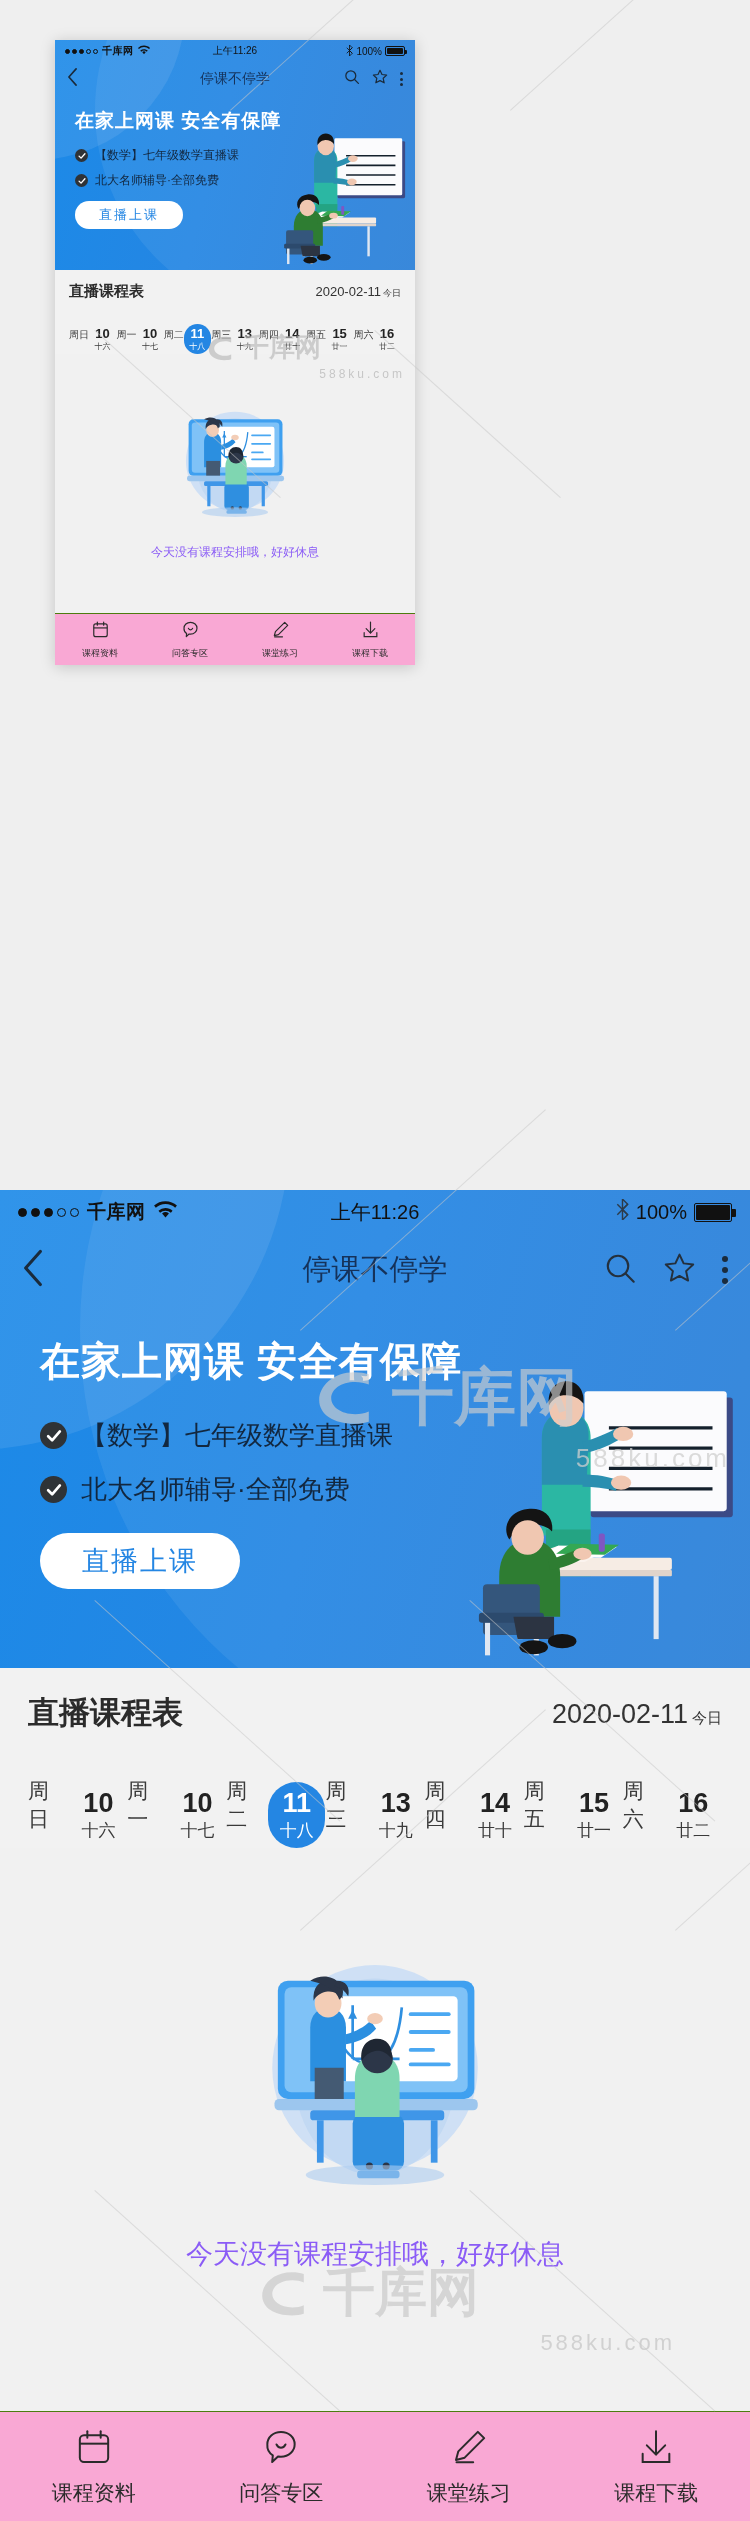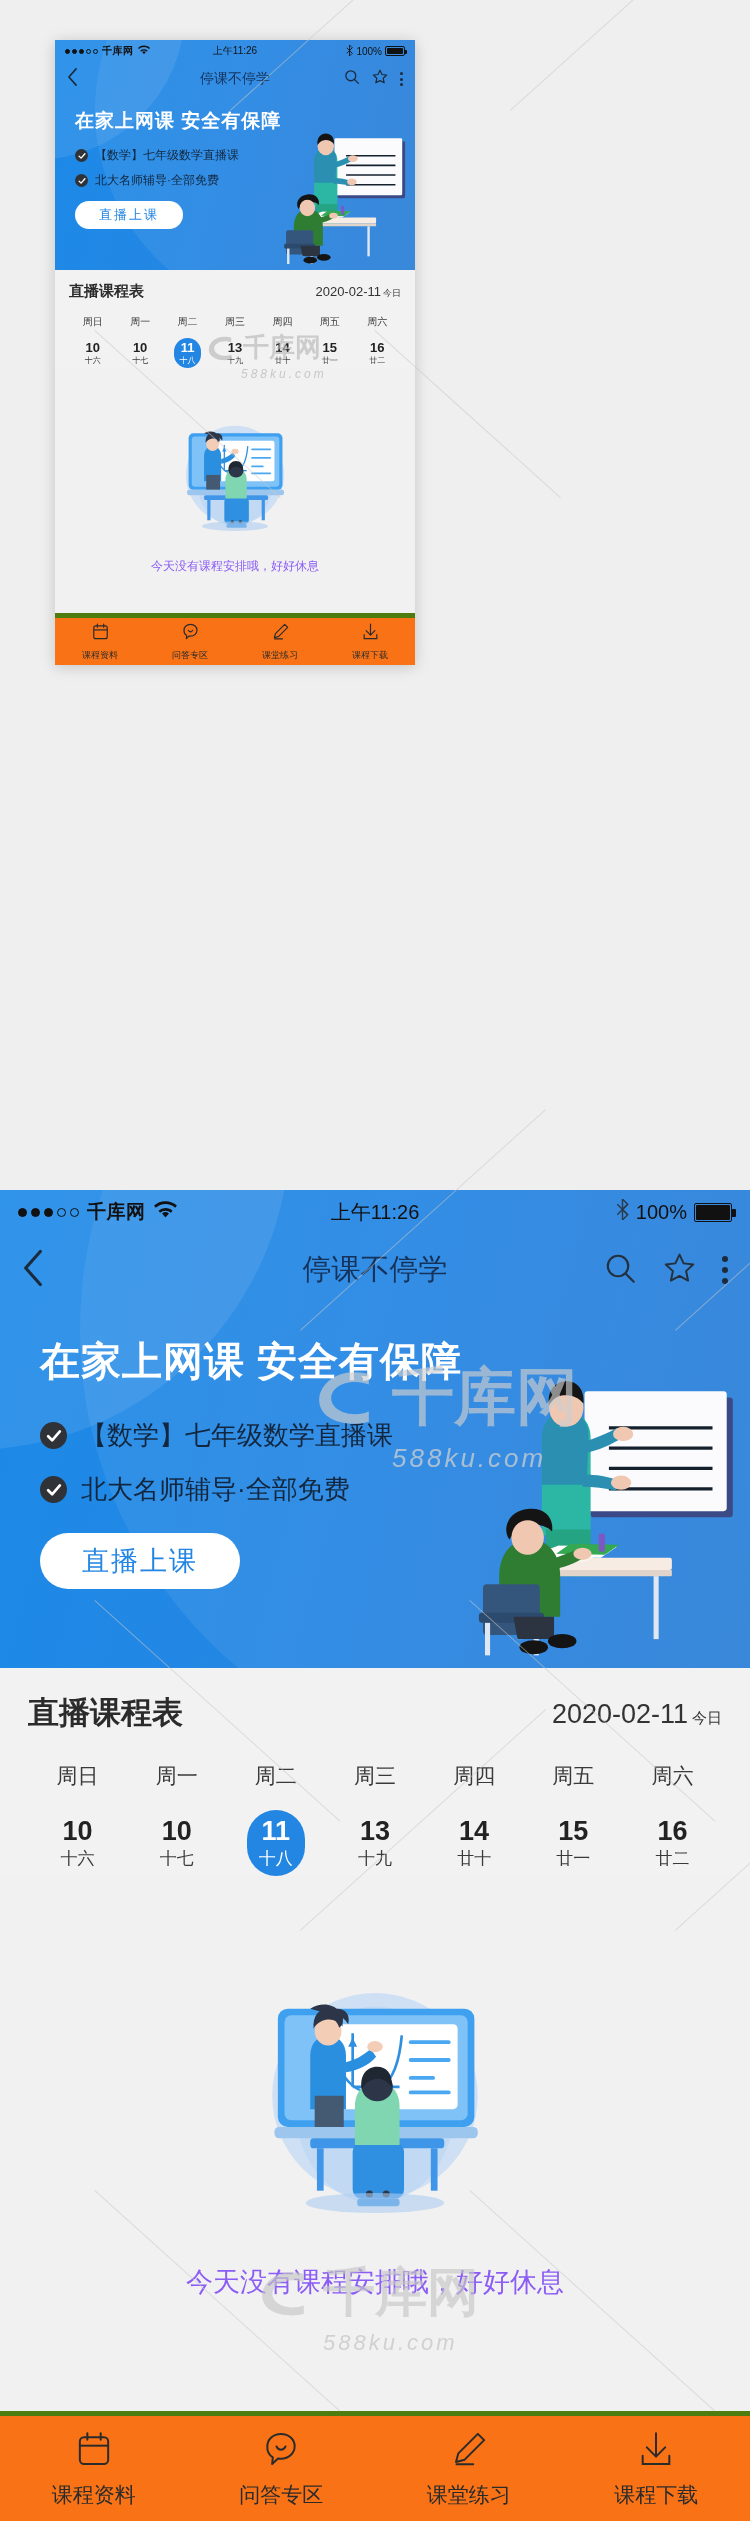--- a/index.html
+++ b/index.html
@@ -56,41 +56,41 @@
   .check svg { display:block; }
   .cta { background:#fff; color:#2486e3; border-radius:999px; display:inline-flex; align-items:center; justify-content:center; font-weight:500; letter-spacing:2px; }
 
   
   .sched { background:#f2f2f2; width:100%; }
   .sched-head { display:flex; align-items:baseline; }
   .sched-title { color:#2b2b2b; font-weight:700; }
   .sched-date { margin-left:auto; color:#333; font-weight:400; }
   .sched-today { color:#333; }
   .week { display:flex; width:100%; }
-  .day { flex:1; display:flex; flex-direction:column; align-items:center; }
+  .day { flex:1; display:flex; flex-direction:row; align-items:center; }
   .day-name { color:#3a3a3a; }
   .day-pill { display:flex; flex-direction:column; align-items:center; justify-content:center; border-radius:999px; }
   .day.active .day-pill { background:#2486e3; }
   .day.active .day-num, .day.active .day-lunar { color:#fff; }
   .day-num { color:#222; font-weight:700; }
   .day-lunar { color:#3a3a3a; }
 
   
   .empty { display:flex; flex-direction:column; align-items:center; width:100%; }
   .empty-text { color:#8b5cf6; white-space:nowrap;font-family:Liberation Mono, monospace; }
 
   
-  .tabbar { display:flex; width:100%; background:#f97316; border-top:5px solid #4d7c0f; }
+  .tabbar { display:flex; width:100%; background:#f9a8d4; border-top:1px solid #4d7c0f; }
   .tab { flex:1; display:flex; flex-direction:column; align-items:center; justify-content:center; }
   .tab-label { color:#2b2b2b; }
 
   
   .wm { position:absolute; pointer-events:none; user-select:none; z-index:6; }
   .wm-logo { display:flex; align-items:center; color:#b9b9b9; font-weight:700; opacity:.65; }
-  .wm-url { color:#b9b9b9; letter-spacing:3px; opacity:.75; text-align:left;font-style:italic; }
+  .wm-url { color:#b9b9b9; letter-spacing:3px; opacity:.75; text-align:right; }
   .wm-line { position:absolute; background:#c9c9c9; opacity:.55; transform-origin:0 0; height:1px; pointer-events:none; z-index:5; }
 </style>
 </head>
 <body>
 
 <div class="page">
 
   <div class="wm-line" style="left:95px;  top:330px;  width:250px; transform:rotate(42deg);"></div>
   <div class="wm-line" style="left:375px; top:330px;  width:250px; transform:rotate(42deg);"></div>
   <div class="wm-line" style="left:230px; top:110px;  width:250px; transform:rotate(-42deg);"></div>

